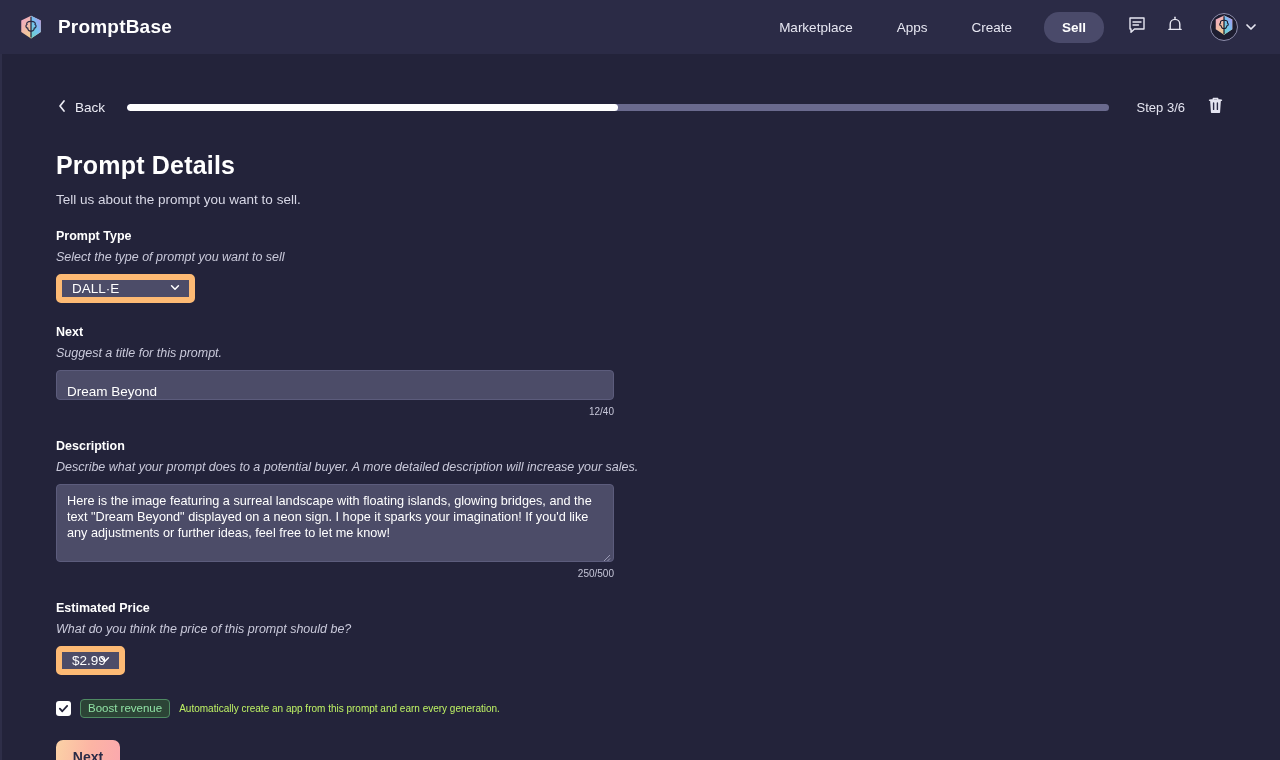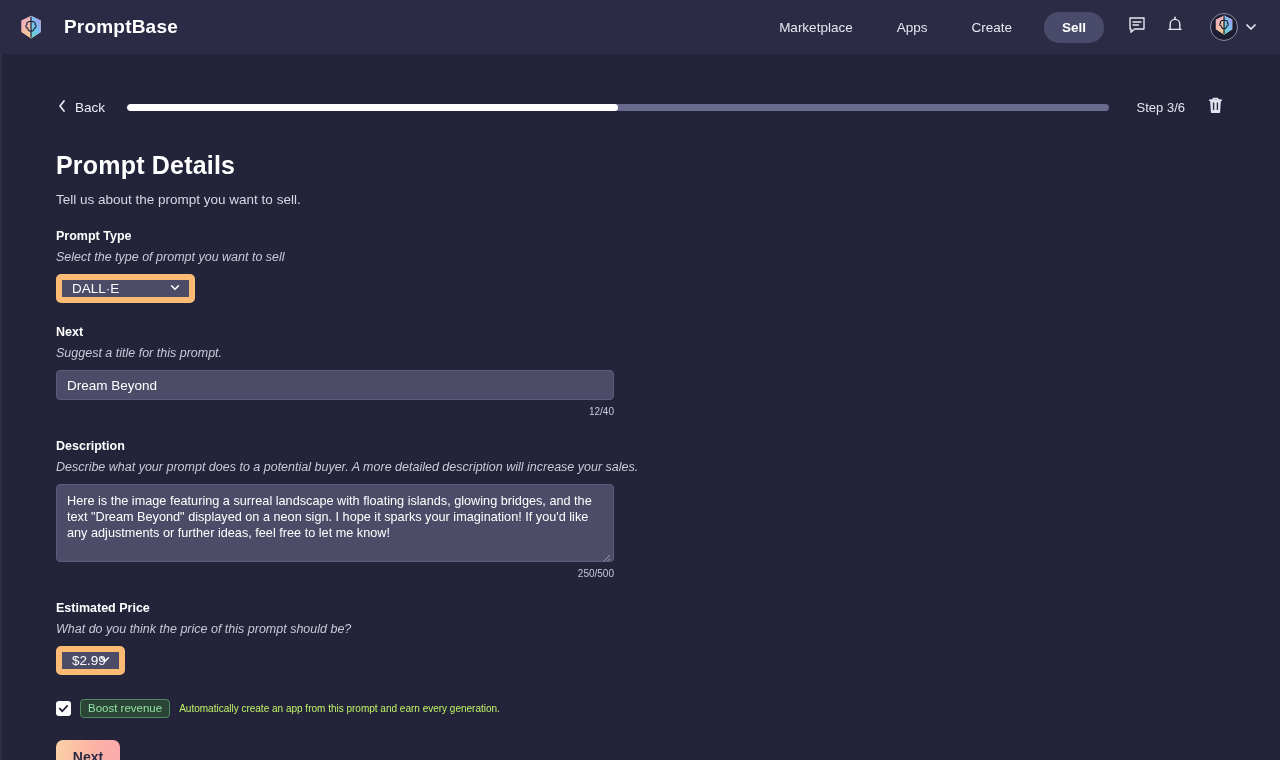--- a/index.html
+++ b/index.html
@@ -14,21 +14,21 @@
   
   .header {
     height: 54px;
     background: #2b2b46;
     display: flex;
     align-items: center;
     padding: 0 22px 0 18px;
     position: relative;
   }
   .brand {
-    display: flex; align-items: center; gap: 20px;
+    display: flex; align-items: center; gap: 14px;
     cursor: pointer;
   }
   .brand-title {
     color: #ffffff;
     font-size: 19px;
     font-weight: bold;
     letter-spacing: .2px;
   }
   .logo-mark { width: 26px; height: 26px; display: block; }
 
@@ -176,21 +176,21 @@
   .text-input {
     margin-top: 10px;
     width: 558px;
     height: 30px;
     background: #4c4c68;
     border: 1px solid #5c5c7c;
     border-radius: 4px;
     color: #ffffff;
     font-size: 13.5px;
     padding: 0 10px;
-    display: flex; align-items: center;
+    display: flex; align-items: flex-end;
     cursor: text;
   }
   .textarea {
     margin-top: 10px;
     width: 558px;
     height: 78px;
     background: #4c4c68;
     border: 1px solid #5c5c7c;
     border-radius: 4px;
     color: #ffffff;

